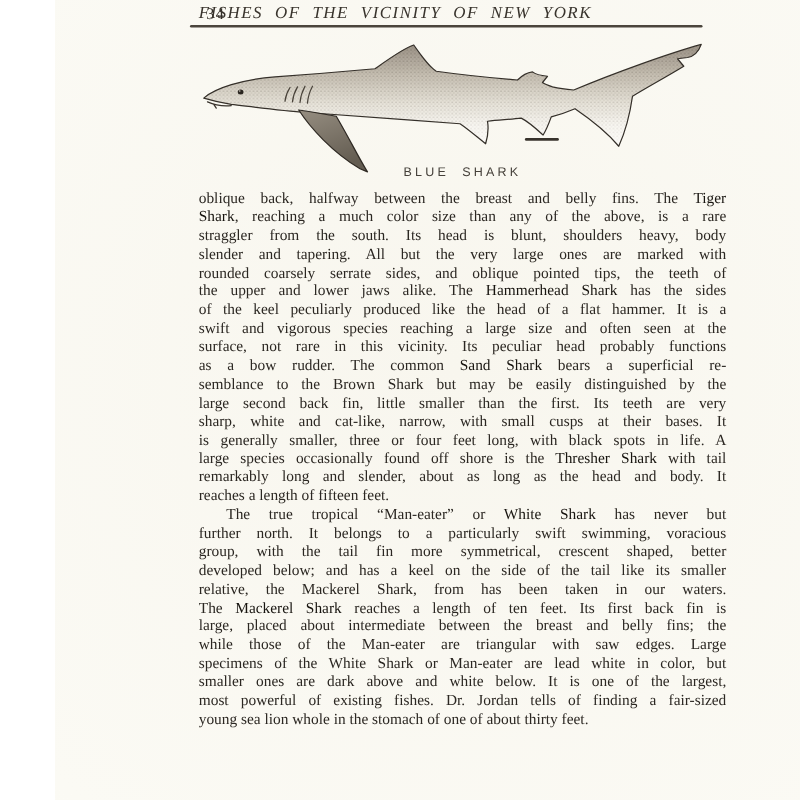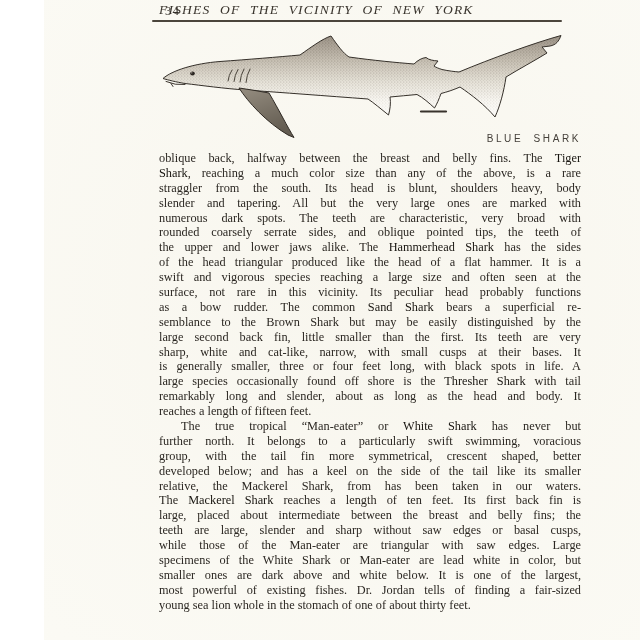--- a/index.html
+++ b/index.html
@@ -23,21 +23,21 @@
     position:absolute;left:0;right:0;top:0;text-align:left;
     font-style:italic;font-size:13.5px;letter-spacing:1.2px;word-spacing:5px;
     color:#38332c;white-space:nowrap;
   }
   .rule{
     position:absolute;left:108px;top:20px;width:410px;height:2px;
     background:#4b453c;border-radius:1px;
   }
   .figure{position:absolute;left:98px;top:33px;width:430px;height:106px;}
   .caption{
-    position:absolute;left:115px;top:133px;width:422px;text-align:right;
+    position:absolute;left:115px;top:133px;width:422px;text-align:center;
     font-family:"Liberation Sans", sans-serif;
     font-size:10px;letter-spacing:2.6px;word-spacing:5px;color:#45403a;
   }
   .textcol{
     position:absolute;left:115px;top:151px;width:422px;
     font-size:12.3px;
   }
   .line{
     height:14.9px;line-height:14.9px;
     text-align:justify;text-align-last:justify;text-justify:inter-word;
@@ -139,42 +139,40 @@
     </svg>
   </div>
 
   <div class="caption">BLUE SHARK</div>
 
   <div class="textcol">
       <div class="line"><span>oblique back, halfway between the breast and belly fins.  The </span><span class="bold">Tiger</span></div>
       <div class="line"><span class="bold">Shark</span><span>, reaching a much color size than any of the above, is a rare</span></div>
       <div class="line"><span>straggler from the south.  Its head is blunt, shoulders heavy, body</span></div>
       <div class="line"><span>slender and tapering.  All but the very large ones are marked with</span></div>
-      <div class="line"><span>numerous dark spots.  The teeth are characteristic, very broad with</span></div>
       <div class="line"><span>rounded coarsely serrate sides, and oblique pointed tips, the teeth of</span></div>
       <div class="line"><span>the upper and lower jaws alike.  The </span><span class="bold">Hammerhead Shark</span><span> has the sides</span></div>
-      <div class="line"><span>of the head triangular produced like the head of a flat hammer.  It is a</span></div>
+      <div class="line"><span>of the keel peculiarly produced like the head of a flat hammer.  It is a</span></div>
       <div class="line"><span>swift and vigorous species reaching a large size and often seen at the</span></div>
       <div class="line"><span>surface, not rare in this vicinity.  Its peculiar head probably functions</span></div>
       <div class="line"><span>as a bow rudder.  The common </span><span class="bold">Sand Shark</span><span> bears a superficial re-</span></div>
       <div class="line"><span>semblance to the Brown Shark but may be easily distinguished by the</span></div>
       <div class="line"><span>large second back fin, little smaller than the first.  Its teeth are very</span></div>
       <div class="line"><span>sharp, white and cat-like, narrow, with small cusps at their bases.  It</span></div>
       <div class="line"><span>is generally smaller, three or four feet long, with black spots in life.  A</span></div>
       <div class="line"><span>large species occasionally found off shore is the </span><span class="bold">Thresher Shark</span><span> with tail</span></div>
       <div class="line"><span>remarkably long and slender, about as long as the head and body.  It</span></div>
       <div class="line last"><span>reaches a length of fifteen feet.</span></div>
       <div class="line indent"><span>The true tropical “Man-eater” or </span><span class="bold">White Shark</span><span> has never but</span></div>
       <div class="line"><span>further north.  It belongs to a particularly swift swimming, voracious</span></div>
       <div class="line"><span>group, with the tail fin more symmetrical, crescent shaped, better</span></div>
       <div class="line"><span>developed below; and has a keel on the side of the tail like its smaller</span></div>
       <div class="line"><span>relative, the Mackerel Shark, from has been taken in our waters.</span></div>
       <div class="line"><span>The </span><span class="bold">Mackerel Shark</span><span> reaches a length of ten feet.  Its first back fin is</span></div>
       <div class="line"><span>large, placed about intermediate between the breast and belly fins; the</span></div>
-      <div class="line"><span>teeth are large, slender and sharp without saw edges or basal cusps,</span></div>
       <div class="line"><span>while those of the Man-eater are triangular with saw edges.  Large</span></div>
       <div class="line"><span>specimens of the White Shark or Man-eater are lead white in color, but</span></div>
       <div class="line"><span>smaller ones are dark above and white below.  It is one of the largest,</span></div>
       <div class="line"><span>most powerful of existing fishes.  Dr. Jordan tells of finding a fair-sized</span></div>
       <div class="line last"><span>young sea lion whole in the stomach of one of about thirty feet.</span></div>
     </div>
 
 </div>
 
 </body></html>

